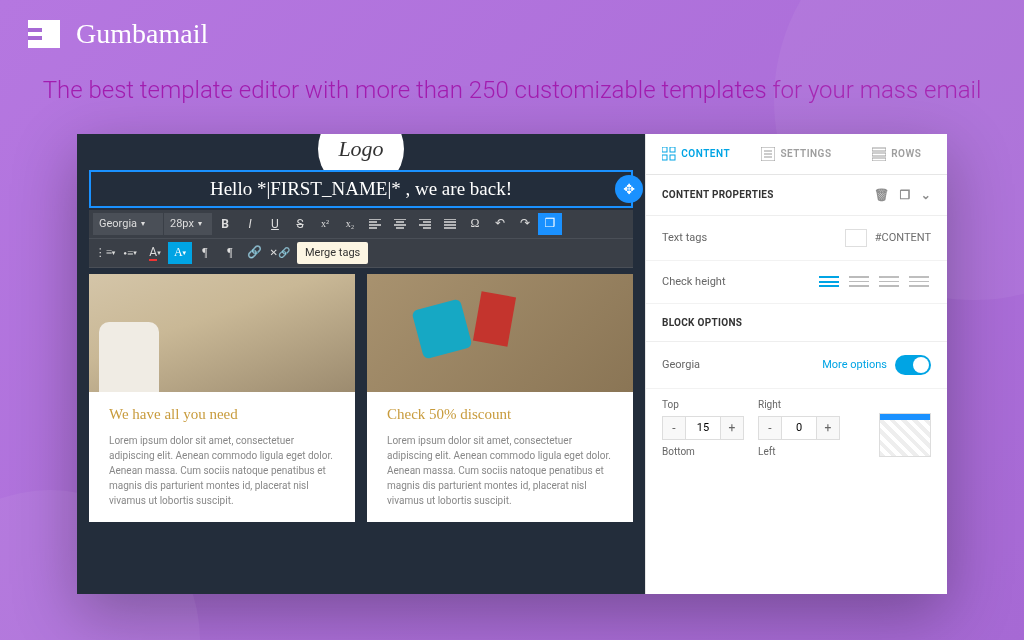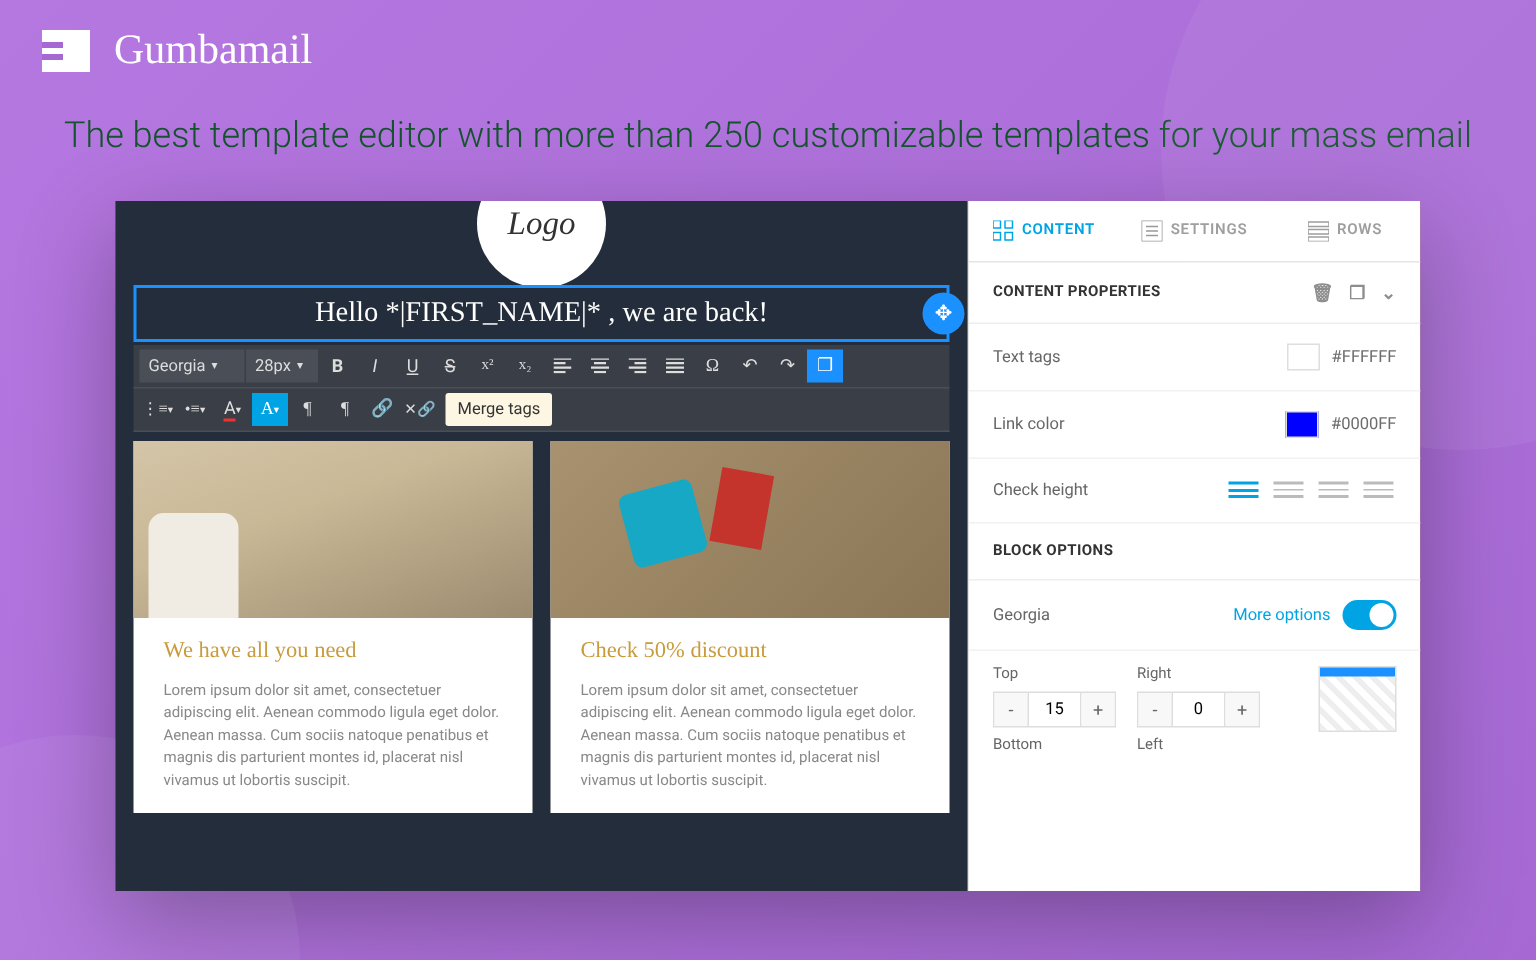--- a/index.html
+++ b/index.html
@@ -5,25 +5,25 @@
 * { margin: 0; padding: 0; box-sizing: border-box; font-family: -apple-system, BlinkMacSystemFont, "Segoe UI", Roboto, sans-serif; }
 body { width: 1024px; height: 640px; background: linear-gradient(135deg, #b577e0 0%, #a669d4 100%); overflow: hidden; position: relative; }
 .bg-circle { position: absolute; border-radius: 50%; background: rgba(255,255,255,0.05); }
 .bg1 { width: 400px; height: 400px; top: -100px; right: -150px; }
 .bg2 { width: 300px; height: 300px; bottom: -150px; left: -100px; }
 .header { display: flex; align-items: center; padding: 18px 28px; gap: 16px; }
 .logo-icon { width: 32px; height: 28px; background: white; position: relative; }
 .logo-icon::before { content: ""; position: absolute; width: 14px; height: 4px; background: #a669d4; top: 8px; left: 0; }
 .logo-icon::after { content: ""; position: absolute; width: 14px; height: 4px; background: #a669d4; top: 16px; left: 0; }
 .brand { color: white; font-size: 28px; font-weight: 400; font-family: Georgia, serif; }
-.tagline { color: #14532d; text-align: center; font-size: 24px; font-weight: 300; line-height: 1.4; padding: 6px 40px 12px; }
-.editor-frame { margin: 14px auto 0; width: 870px; height: 460px; background: #701a75; box-shadow: 0 20px 60px rgba(0,0,0,0.3); display: flex; overflow: hidden; }
+.tagline { color: #a21caf; text-align: center; font-size: 24px; font-weight: 300; line-height: 1.4; padding: 6px 40px 12px; }
+.editor-frame { margin: 14px auto 0; width: 870px; height: 460px; background: #ec4899; box-shadow: 0 20px 60px rgba(0,0,0,0.3); display: flex; overflow: hidden; }
 .canvas { flex: 1; background: #232d3b; position: relative; padding: 0 12px 12px; overflow: hidden; }
 .logo-badge { position: absolute; top: -28px; left: 50%; transform: translateX(-50%); width: 86px; height: 86px; border-radius: 50%; background: #fff; display: flex; align-items: center; justify-content: center; font-family: cursive; font-style: italic; font-size: 22px; color: #333; }
-.headline-wrap { margin-top: 56px; position: relative; }
+.headline-wrap { margin-top: 36px; position: relative; }
 .headline { color: white; font-family: Georgia, serif; font-size: 19px; text-align: center; padding: 6px 10px; border: 2px solid #1a91ff; background: #232d3b; }
 .move-btn { position: absolute; right: -10px; top: 50%; transform: translateY(-50%); width: 28px; height: 28px; border-radius: 50%; background: #1a91ff; display: flex; align-items: center; justify-content: center; color: white; font-size: 14px; }
 .toolbar { background: #3a3f47; margin-top: 2px; }
 .tb-row { display: flex; padding: 3px 4px; gap: 1px; border-bottom: 1px solid #4a4f57; }
 .tb-sel { background: #4a4f57; color: #ddd; font-size: 11px; padding: 3px 6px; border: none; display: flex; align-items: center; gap: 4px; }
 .tb-sel::after { content: "▾"; font-size: 8px; }
 .tb-btn { width: 24px; height: 22px; display: flex; align-items: center; justify-content: center; color: #ddd; font-size: 12px; cursor: pointer; font-family: Georgia, serif; }
 .tb-btn.active { background: #00a4e4; color: white; }
 .tb-btn.blue { background: #1a91ff; color: white; }
 .tb-tooltip { background: #fdf6e3; color: #333; font-size: 11px; padding: 4px 8px; border-radius: 2px; margin-left: 4px; }
@@ -51,21 +51,21 @@
 .swatch.white { background: #fff; }
 .swatch.blue { background: #0000ff; }
 .color-text { font-size: 11px; color: #666; }
 .lh-opts { display: flex; gap: 6px; }
 .lh-opt { width: 24px; height: 16px; display: flex; flex-direction: column; justify-content: space-around; padding: 1px 2px; cursor: pointer; }
 .lh-opt span { height: 1.5px; background: #bbb; }
 .lh-opt.active span { background: #00a4e4; height: 2px; }
 .more-link { color: #00a4e4; font-size: 11px; }
 .toggle { width: 36px; height: 20px; background: #00a4e4; border-radius: 10px; position: relative; cursor: pointer; }
 .toggle::after { content: ""; position: absolute; width: 16px; height: 16px; background: white; border-radius: 50%; top: 2px; right: 2px; }
-.pad-grid { padding: 10px 16px; display: flex; gap: 14px; }
+.pad-grid { padding: 10px 16px; display: flex; gap: 14px; align-items: flex-end; }
 .pad-col { display: flex; flex-direction: column; gap: 6px; }
 .pad-label { font-size: 10px; color: #666; }
 .stepper { display: flex; border: 1px solid #ddd; }
 .stepper button { width: 22px; height: 22px; border: none; background: #f8f8f8; color: #666; font-size: 12px; cursor: pointer; }
 .stepper input { width: 36px; height: 22px; border: none; border-left: 1px solid #ddd; border-right: 1px solid #ddd; text-align: center; font-size: 11px; }
 .pad-preview { width: 52px; height: 44px; border: 1px solid #ddd; position: relative; margin-left: auto; background: repeating-linear-gradient(45deg, #eee, #eee 4px, #fff 4px, #fff 8px); }
 .pad-preview::before { content: ""; position: absolute; top: 0; left: 0; right: 0; height: 6px; background: #1a91ff; }
 .svg-icon { display: inline-block; vertical-align: middle; }
 </style>
 </head>
@@ -204,31 +204,24 @@
         <span>🗑</span>
         <span>❐</span>
         <span>⌄</span>
       </div>
     </div>
 
     <div class="prop-row">
       <div class="prop-label">Text tags</div>
       <div class="prop-val">
         <div class="swatch white"></div>
-        <div class="color-text">#FFFFFF</div>
-      </div>
-    </div>
-
-    <div class="prop-row">
-      <div class="prop-label">Link color</div>
-      <div class="prop-val">
-        <div class="swatch blue"></div>
-        <div class="color-text">#0000FF</div>
-      </div>
-    </div>
+        <div class="color-text">#CONTENT</div>
+      </div>
+    </div>
+
 
     <div class="prop-row">
       <div class="prop-label">Check height</div>
       <div class="prop-val lh-opts">
         <div class="lh-opt active">
             <span></span>
             <span></span>
             <span></span>
           </div>
         <div class="lh-opt">

